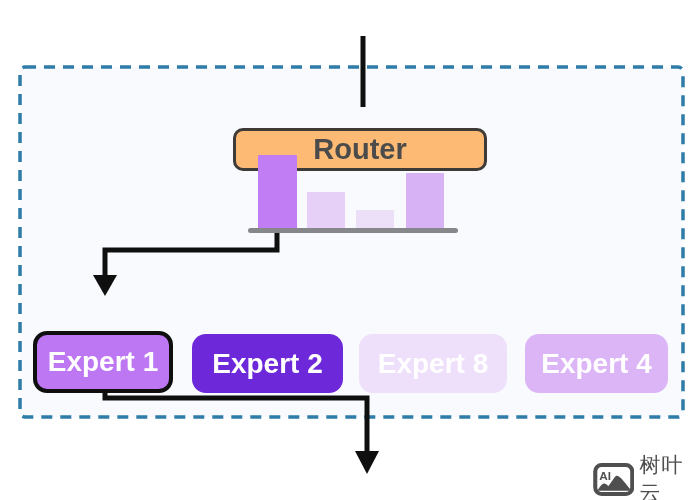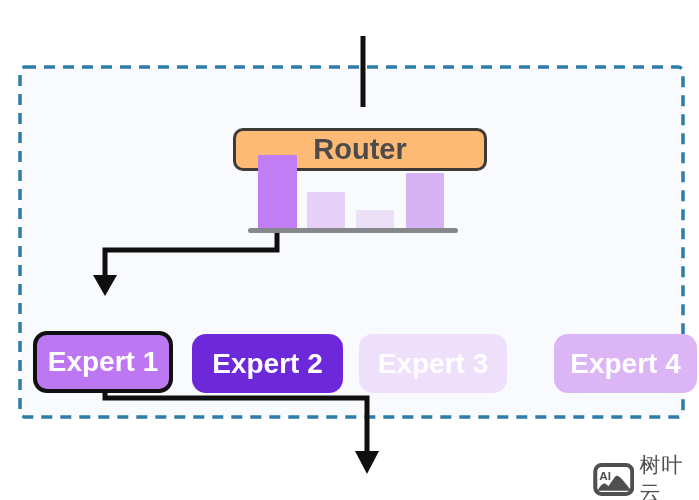--- a/index.html
+++ b/index.html
@@ -22,21 +22,21 @@
   }
   .expert{
     position:absolute;top:304px;height:59px;border-radius:14px;
     box-sizing:border-box;z-index:2;
     display:flex;align-items:center;justify-content:center;margin-top:30px;
   }
   .expert-label{font-size:28px;font-weight:bold;color:#ffffff;}
   .expert-1{left:33px;top:301px;width:140px;height:62px;border:4.5px solid #0f0f0f;}
   .expert-2{left:192px;width:151px;}
   .expert-3{left:359px;width:148px;}
-  .expert-4{left:554px;width:143px;}
+  .expert-4{left:525px;width:143px;}
   .watermark{
     position:absolute;left:593px;top:451px;z-index:3;
     display:flex;align-items:center;gap:5px;
   }
   .watermark-text{font-size:21px;font-weight:500;color:#4f4f4f;letter-spacing:1px;}
 </style>
 </head>
 <body>
 
 <div class="canvas">
@@ -60,21 +60,21 @@
   <div class="bar" style="left: 406px; top: 173px; width: 38px; height: 56px; background: rgb(215, 178, 245);"></div>
   <div class="baseline" style="background: rgb(133, 135, 138);"></div>
 
   <div class="expert expert-1" style="background: rgb(189, 119, 243);">
     <span class="expert-label">Expert 1</span>
   </div>
   <div class="expert expert-2" style="background: #6d28d9;">
     <span class="expert-label">Expert 2</span>
   </div>
   <div class="expert expert-3" style="background: rgb(238, 223, 251);">
-    <span class="expert-label">Expert 3</span>
+    <span class="expert-label">Expert 8</span>
   </div>
   <div class="expert expert-4" style="background: rgb(220, 181, 247);">
     <span class="expert-label">Expert 4</span>
   </div>
 
   <div class="watermark">
     <svg width="46" height="37" viewBox="0 0 46 37">
       <rect x="2.5" y="2.5" width="41" height="32" rx="7" fill="none" stroke="#4f4f4f" stroke-width="4.5"></rect>
       <text x="7" y="19" font-family="Liberation Sans, sans-serif" font-size="13" font-weight="bold" fill="#4f4f4f">AI</text>
       <path d="M5,31 C10,22 13,21 17,26 L24,16 C27,12 30,15 41,29 L41,31 Z" fill="#4f4f4f"></path>

